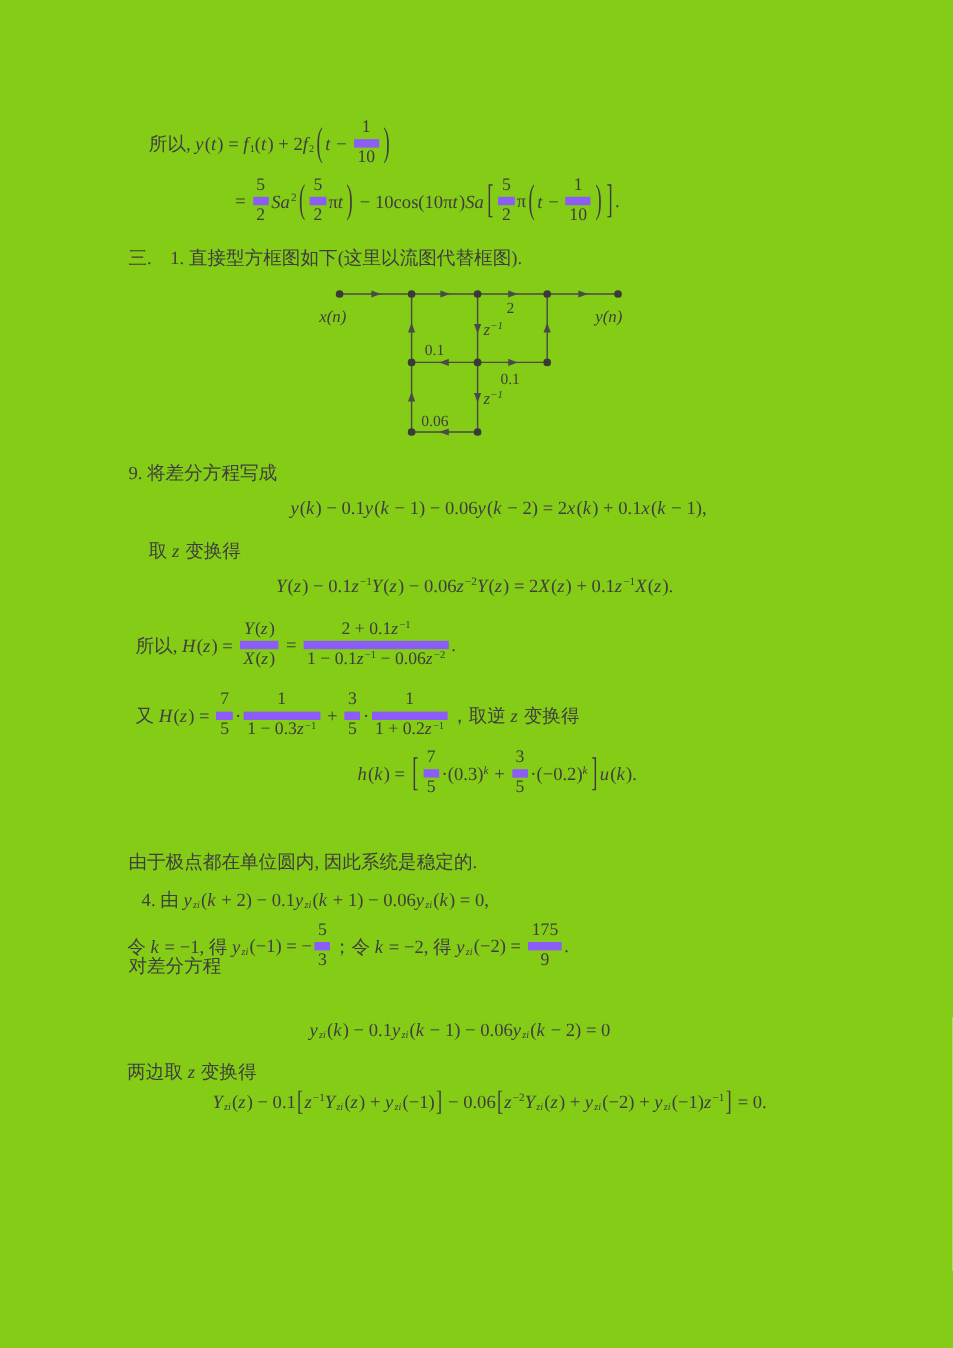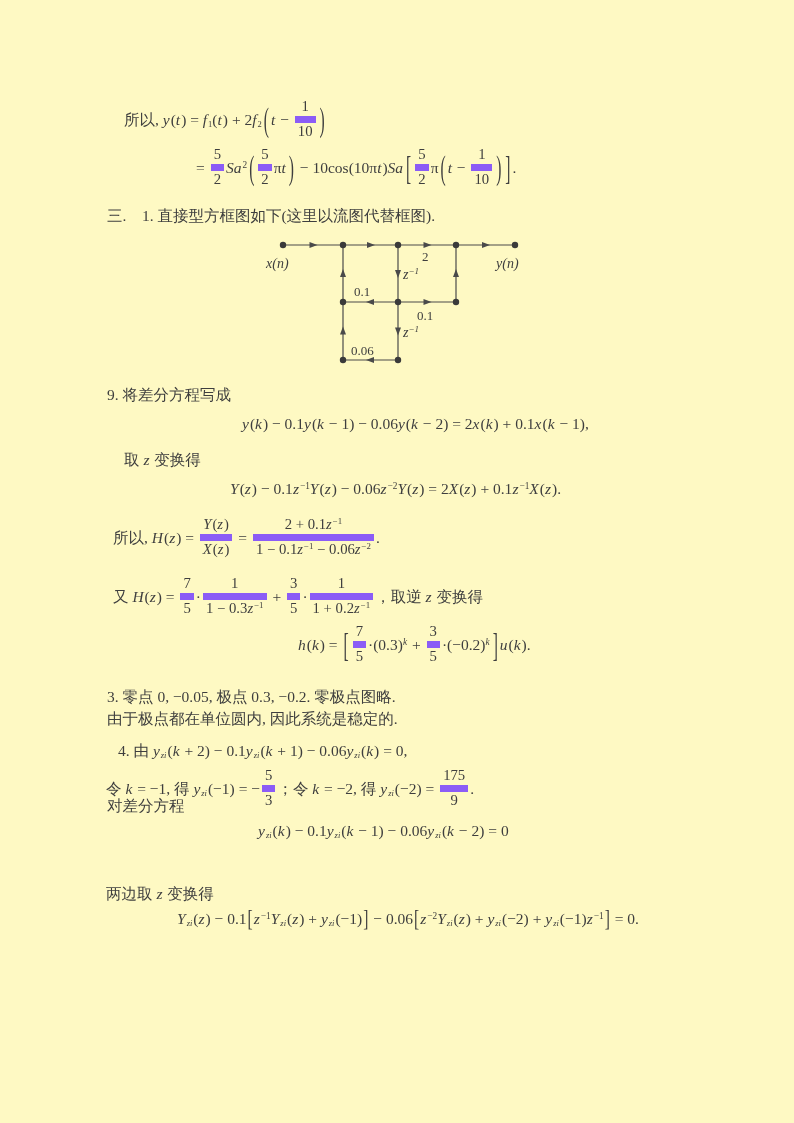--- a/index.html
+++ b/index.html
@@ -1,20 +1,20 @@
 <!DOCTYPE html>
 <html><head>
 <meta charset="utf-8">
 <style>
   html,body{margin:0;padding:0;background:#ffffff;}
   .page{
     position:relative;
     width:794px;height:1123px;
     margin:0 auto;
-    background:#fef9c3;
+    background:#84cc16;
     overflow:hidden;
     font-family:"Liberation Serif","DejaVu Serif",serif;
     color:#3e3e3e;
   }
   .ln{
     position:absolute;
     white-space:nowrap;
     font-size:15.5px;
     line-height:1.3;
     color:#3e3e3e;
@@ -97,22 +97,21 @@
       </svg>
   </div>
 
   <div class="ln" style="left:107px;top:385px;"><span>9. 将差分方程写成</span></div>
   <div class="ln" style="left:242px;top:414px;"><span><i>y</i>(<i>k</i>) − 0.1<i>y</i>(<i>k</i> − 1) − 0.06<i>y</i>(<i>k</i> − 2) = 2<i>x</i>(<i>k</i>) + 0.1<i>x</i>(<i>k</i> − 1),</span></div>
   <div class="ln" style="left:124px;top:450px;"><span>取 <i>z</i> 变换得</span></div>
   <div class="ln" style="left:230px;top:479px;"><span><i>Y</i>(<i>z</i>) − 0.1<i>z</i></span><sup><span>−1</span></sup><span><i>Y</i>(<i>z</i>) − 0.06<i>z</i></span><sup><span>−2</span></sup><span><i>Y</i>(<i>z</i>) = 2<i>X</i>(<i>z</i>) + 0.1<i>z</i></span><sup><span>−1</span></sup><span><i>X</i>(<i>z</i>).</span></div>
   <div class="ln" style="left:113px;top:518px;"><span>所以, <i>H</i>(<i>z</i>) = </span><span class="f"><span class="fn"><span><i>Y</i>(<i>z</i>)</span></span><span class="fd"><span><i>X</i>(<i>z</i>)</span></span></span><span> = </span><span class="f"><span class="fn"><span>2 + 0.1<i>z</i></span><sup><span>−1</span></sup></span><span class="fd"><span>1 − 0.1<i>z</i></span><sup><span>−1</span></sup><span> − 0.06<i>z</i></span><sup><span>−2</span></sup></span></span><span>.</span></div>
   <div class="ln" style="left:113px;top:577px;"><span>又 <i>H</i>(<i>z</i>) = </span><span class="f"><span class="fn"><span>7</span></span><span class="fd"><span>5</span></span></span><span>·</span><span class="f"><span class="fn"><span>1</span></span><span class="fd"><span>1 − 0.3<i>z</i></span><sup><span>−1</span></sup></span></span><span> + </span><span class="f"><span class="fn"><span>3</span></span><span class="fd"><span>5</span></span></span><span>·</span><span class="f"><span class="fn"><span>1</span></span><span class="fd"><span>1 + 0.2<i>z</i></span><sup><span>−1</span></sup></span></span><span>，取逆 <i>z</i> 变换得</span></div>
   <div class="ln" style="left:298px;top:625px;"><span><i>h</i>(<i>k</i>) = </span><span class="bb">[</span><span class="f"><span class="fn"><span>7</span></span><span class="fd"><span>5</span></span></span><span>·(0.3)</span><sup><span><i>k</i></span></sup><span> + </span><span class="f"><span class="fn"><span>3</span></span><span class="fd"><span>5</span></span></span><span>·(−0.2)</span><sup><span><i>k</i></span></sup><span class="bb">]</span><span><i>u</i>(<i>k</i>).</span></div>
-  <div class="ln" style="left:107px;top:687px;"><span>3. 零点 0, −0.05, 极点 0.3, −0.2. 零极点图略.</span></div>
   <div class="ln" style="left:107px;top:709px;"><span>由于极点都在单位圆内, 因此系统是稳定的.</span></div>
   <div class="ln" style="left:118px;top:741px;"><span>4. 由 <i>y</i></span><sub><span><i>zi</i></span></sub><span>(<i>k</i> + 2) − 0.1<i>y</i></span><sub><span><i>zi</i></span></sub><span>(<i>k</i> + 1) − 0.06<i>y</i></span><sub><span><i>zi</i></span></sub><span>(<i>k</i>) = 0,</span></div>
   <div class="ln" style="left:106px;top:769px;"><span>令 <i>k</i> = −1, 得 <i>y</i></span><sub><span><i>zi</i></span></sub><span>(−1) = −</span><span class="f"><span class="fn"><span>5</span></span><span class="fd"><span>3</span></span></span><span>；令 <i>k</i> = −2, 得 <i>y</i></span><sub><span><i>zi</i></span></sub><span>(−2) = </span><span class="f"><span class="fn"><span>175</span></span><span class="fd"><span>9</span></span></span><span>.</span></div>
   <div class="ln" style="left:107px;top:796px;"><span>对差分方程</span></div>
-  <div class="ln" style="left:258px;top:821px;"><span><i>y</i></span><sub><span><i>zi</i></span></sub><span>(<i>k</i>) − 0.1<i>y</i></span><sub><span><i>zi</i></span></sub><span>(<i>k</i> − 1) − 0.06<i>y</i></span><sub><span><i>zi</i></span></sub><span>(<i>k</i> − 2) = 0</span></div>
+  <div class="ln" style="left:258px;top:849px;"><span><i>y</i></span><sub><span><i>zi</i></span></sub><span>(<i>k</i>) − 0.1<i>y</i></span><sub><span><i>zi</i></span></sub><span>(<i>k</i> − 1) − 0.06<i>y</i></span><sub><span><i>zi</i></span></sub><span>(<i>k</i> − 2) = 0</span></div>
   <div class="ln" style="left:106px;top:884px;"><span>两边取 <i>z</i> 变换得</span></div>
   <div class="ln" style="left:177px;top:909px;"><span><i>Y</i></span><sub><span><i>zi</i></span></sub><span>(<i>z</i>) − 0.1</span><span class="bm">[</span><span><i>z</i></span><sup><span>−1</span></sup><span><i>Y</i></span><sub><span><i>zi</i></span></sub><span>(<i>z</i>) + <i>y</i></span><sub><span><i>zi</i></span></sub><span>(−1)</span><span class="bm">]</span><span> − 0.06</span><span class="bm">[</span><span><i>z</i></span><sup><span>−2</span></sup><span><i>Y</i></span><sub><span><i>zi</i></span></sub><span>(<i>z</i>) + <i>y</i></span><sub><span><i>zi</i></span></sub><span>(−2) + <i>y</i></span><sub><span><i>zi</i></span></sub><span>(−1)<i>z</i></span><sup><span>−1</span></sup><span class="bm">]</span><span> = 0.</span></div>
 
 </div>
 
 </body></html>

